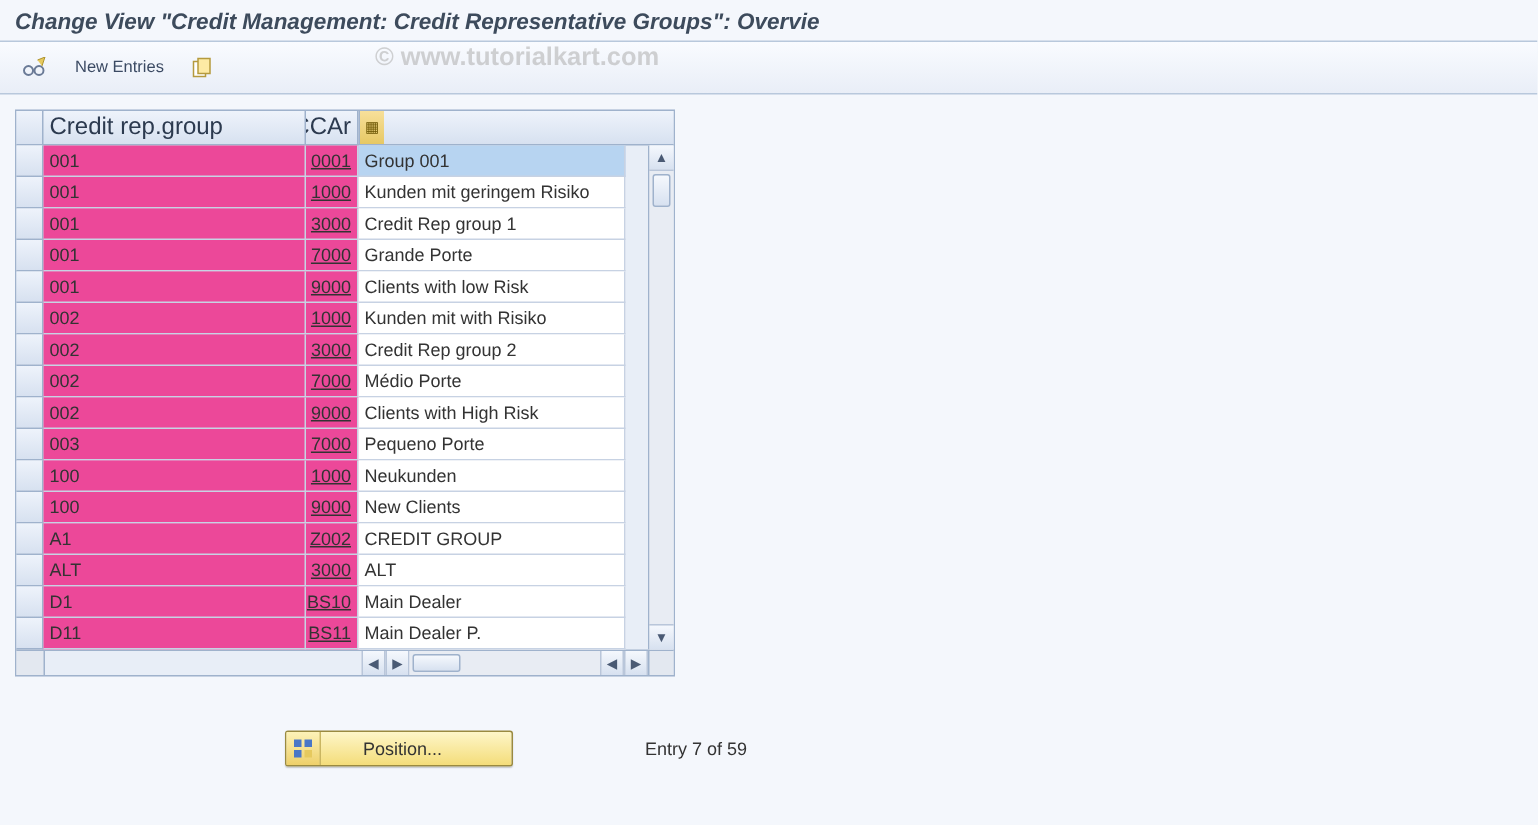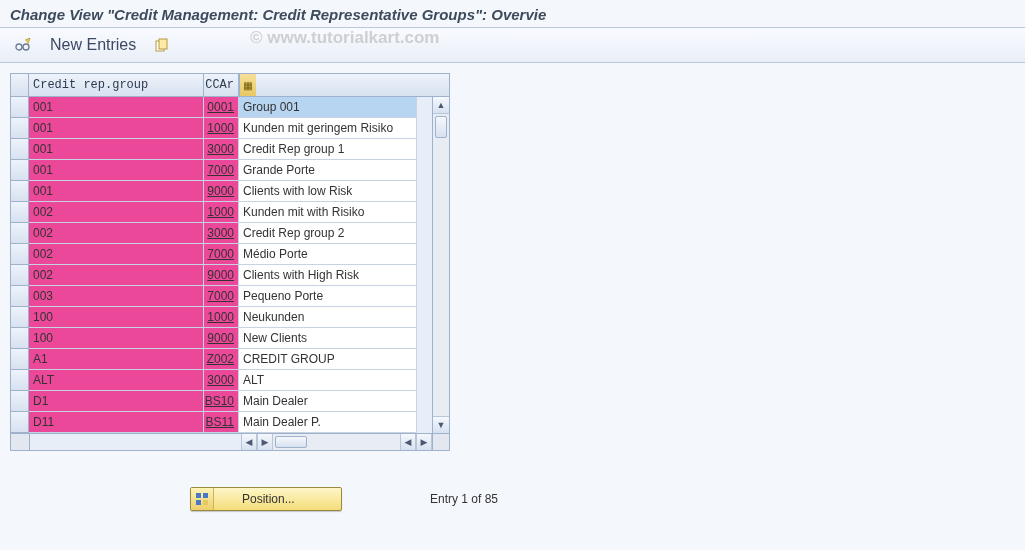--- a/index.html
+++ b/index.html
@@ -37,21 +37,21 @@
     align-items: center;
     justify-content: center;
     height: 20px;
     padding: 0 6px;
     border: 1px solid transparent;
     border-radius: 3px;
     color: #3b4a63;
     cursor: pointer;
   }
   .tb-text {
-    font-size: 16px;
+    font-size: 11px;
     color: #3b4a63;
     padding: 0 6px;
     cursor: pointer;
   }
   .content {
     padding: 10px;
   }
   .grid-frame {
     width: 440px;
     border: 1px solid #9fb2cc;
@@ -64,26 +64,25 @@
     background: linear-gradient(#eef3fb,#d7e1f0);
     border-bottom: 1px solid #9fb2cc;
     height: 22px;
     align-items: stretch;
   }
   .hcell {
     border-right: 1px solid #9fb2cc;
     display: flex;
     align-items: center;
     padding: 0 4px;
-    font-size: 12px;
+    font-size: 16px;
     color: #2c3a4f;
     box-sizing: border-box;
     overflow: hidden;
     white-space: nowrap;
-    font-family: Liberation Mono, monospace;
   }
   .sel-col { width: 18px; flex: 0 0 18px; padding: 0; }
   .col-grp { width: 175px; flex: 0 0 175px; }
   .col-ccar { width: 35px; flex: 0 0 35px; text-align: right; justify-content: flex-end; }
   .col-name { width: 178px; flex: 0 0 178px; border-right: none;}
   .cfg-col {
     width: 16px; flex: 0 0 16px;
     border-left: 1px solid #9fb2cc;
     display:flex; align-items:center; justify-content:center;
     background: linear-gradient(#f7e09a,#e7c864);
@@ -385,15 +384,15 @@
       <span class="pb-icon">
         <svg width="14" height="14" viewBox="0 0 14 14">
           <rect x="1" y="1" width="5" height="5" fill="#4a77c7"></rect>
           <rect x="8" y="1" width="5" height="5" fill="#4a77c7"></rect>
           <rect x="1" y="8" width="5" height="5" fill="#4a77c7"></rect>
           <rect x="8" y="8" width="5" height="5" fill="#e6c95e"></rect>
         </svg>
       </span>
       <span class="pb-label">Position...</span>
     </div>
-    <div class="entry-label">Entry 1 of 85</div>
+    <div class="entry-label">Entry 7 of 59</div>
   </div>
 </div>
 
 </body></html>

